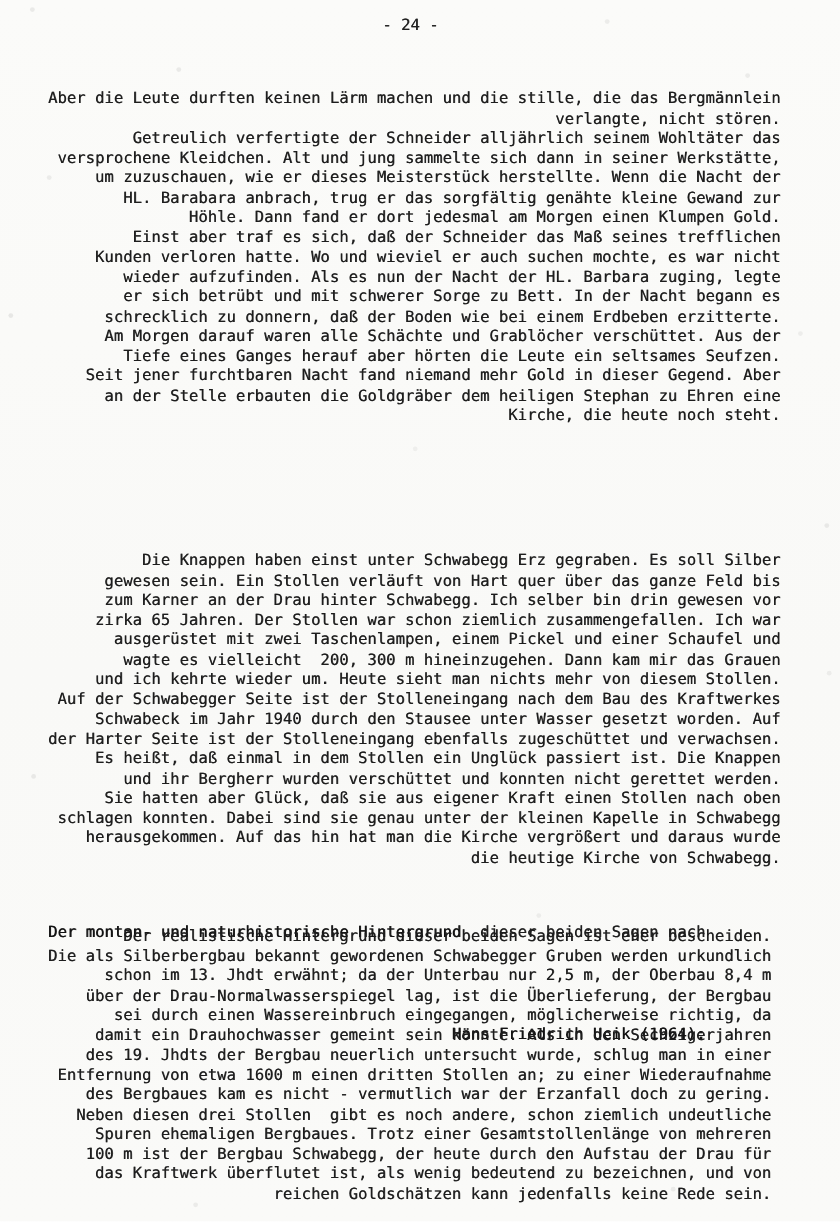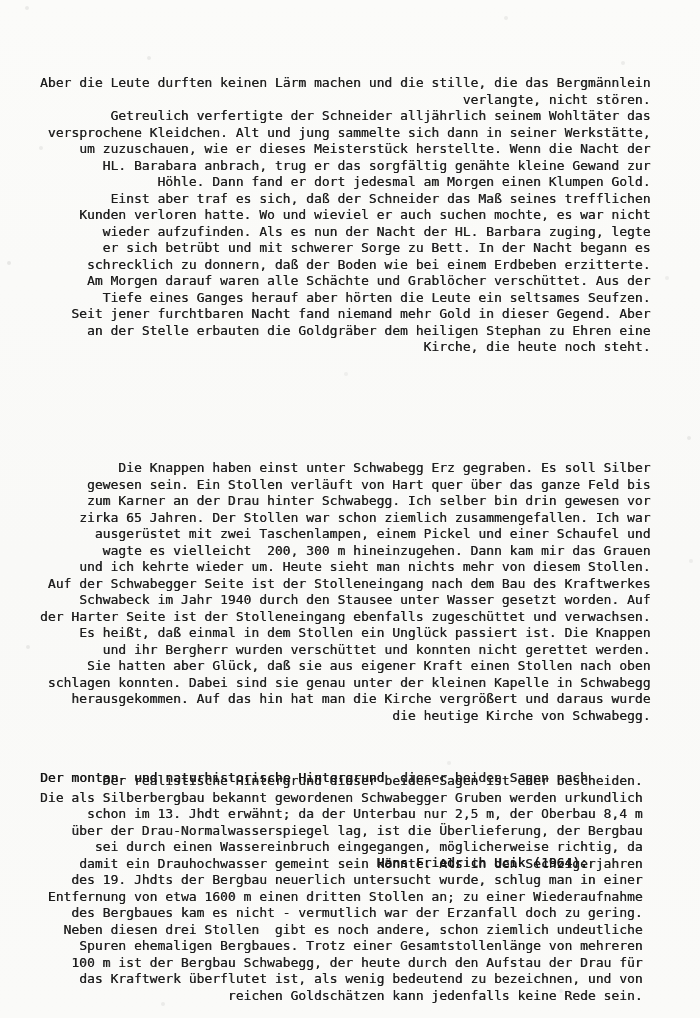--- a/index.html
+++ b/index.html
@@ -68,20 +68,21 @@
       345px 373px 0 1px rgba(40,40,40,0.05);
   }
 </style>
 </head>
 <body>
 
 <div class="page">
 
   <div class="noise"></div>
 
+  <div class="page-number">- 24 -</div>
 
   <pre class="block" style="top:75px">Aber die Leute durften keinen Lärm machen und die stille, die das Bergmännlein
 verlangte, nicht stören.
    Getreulich verfertigte der Schneider alljährlich seinem Wohltäter das
 versprochene Kleidchen. Alt und jung sammelte sich dann in seiner Werkstätte,
 um zuzuschauen, wie er dieses Meisterstück herstellte. Wenn die Nacht der
 HL. Barabara anbrach, trug er das sorgfältig genähte kleine Gewand zur
 Höhle. Dann fand er dort jedesmal am Morgen einen Klumpen Gold.
    Einst aber traf es sich, daß der Schneider das Maß seines trefflichen
 Kunden verloren hatte. Wo und wieviel er auch suchen mochte, es war nicht

